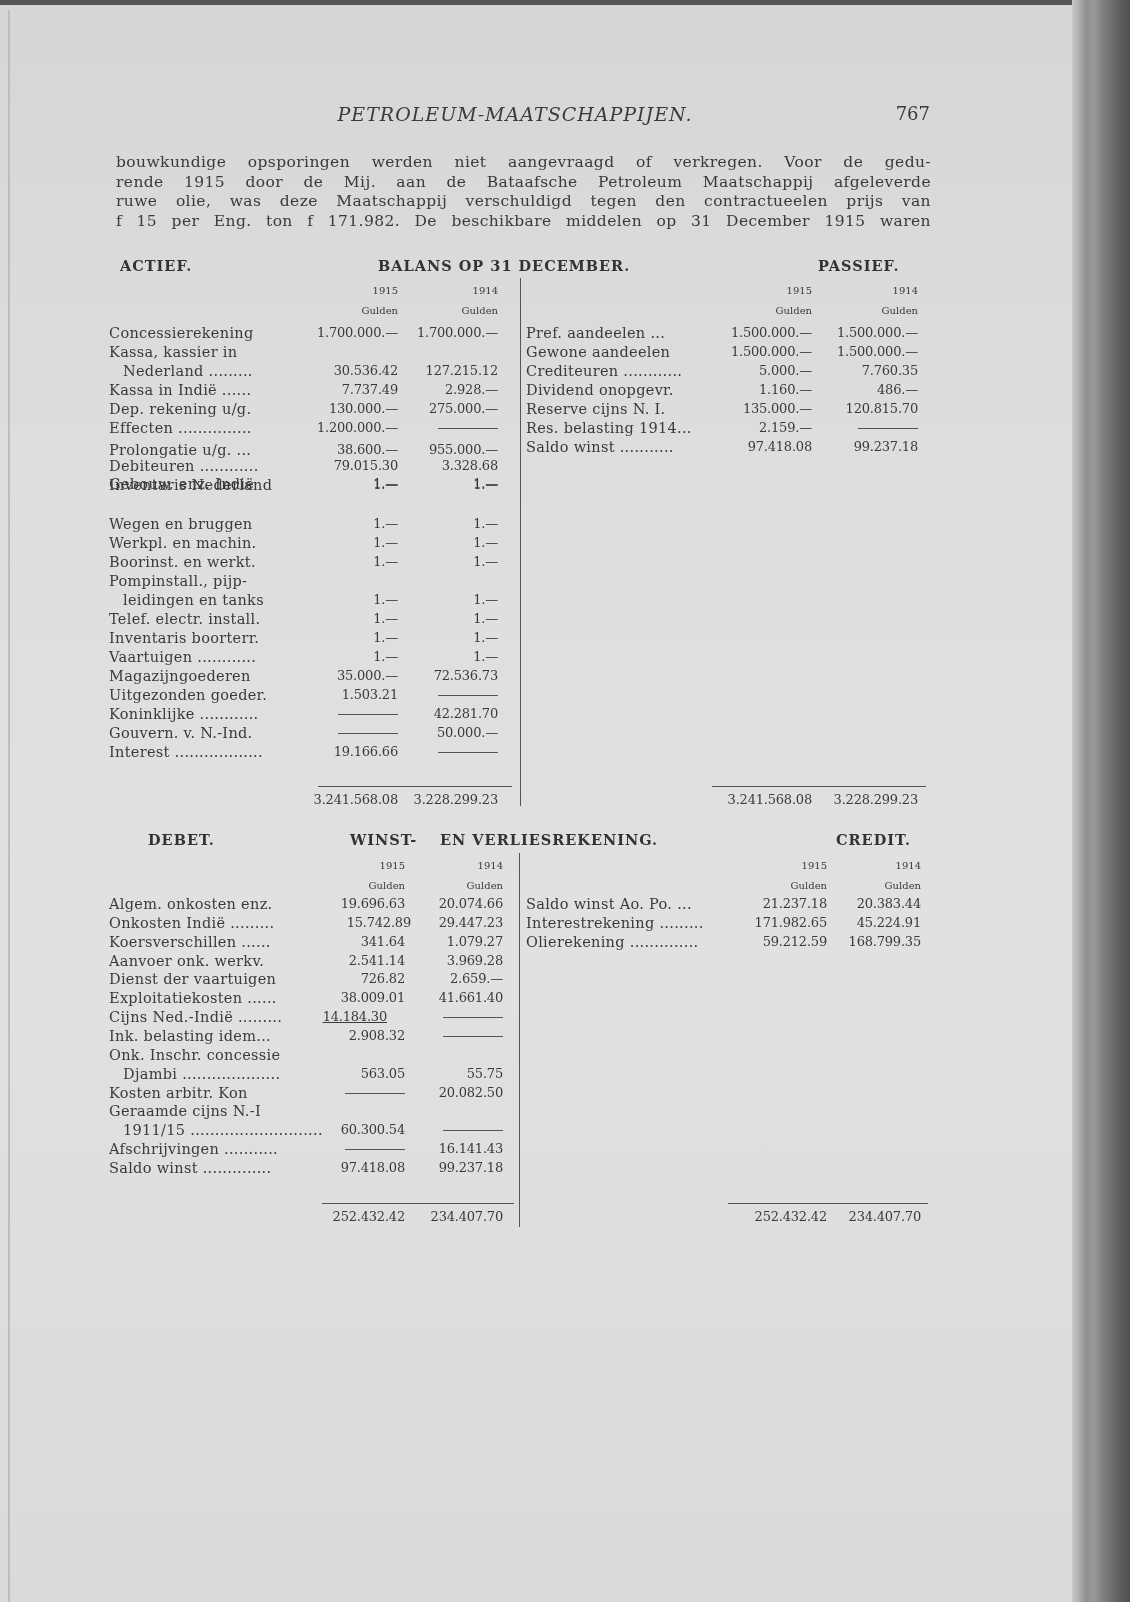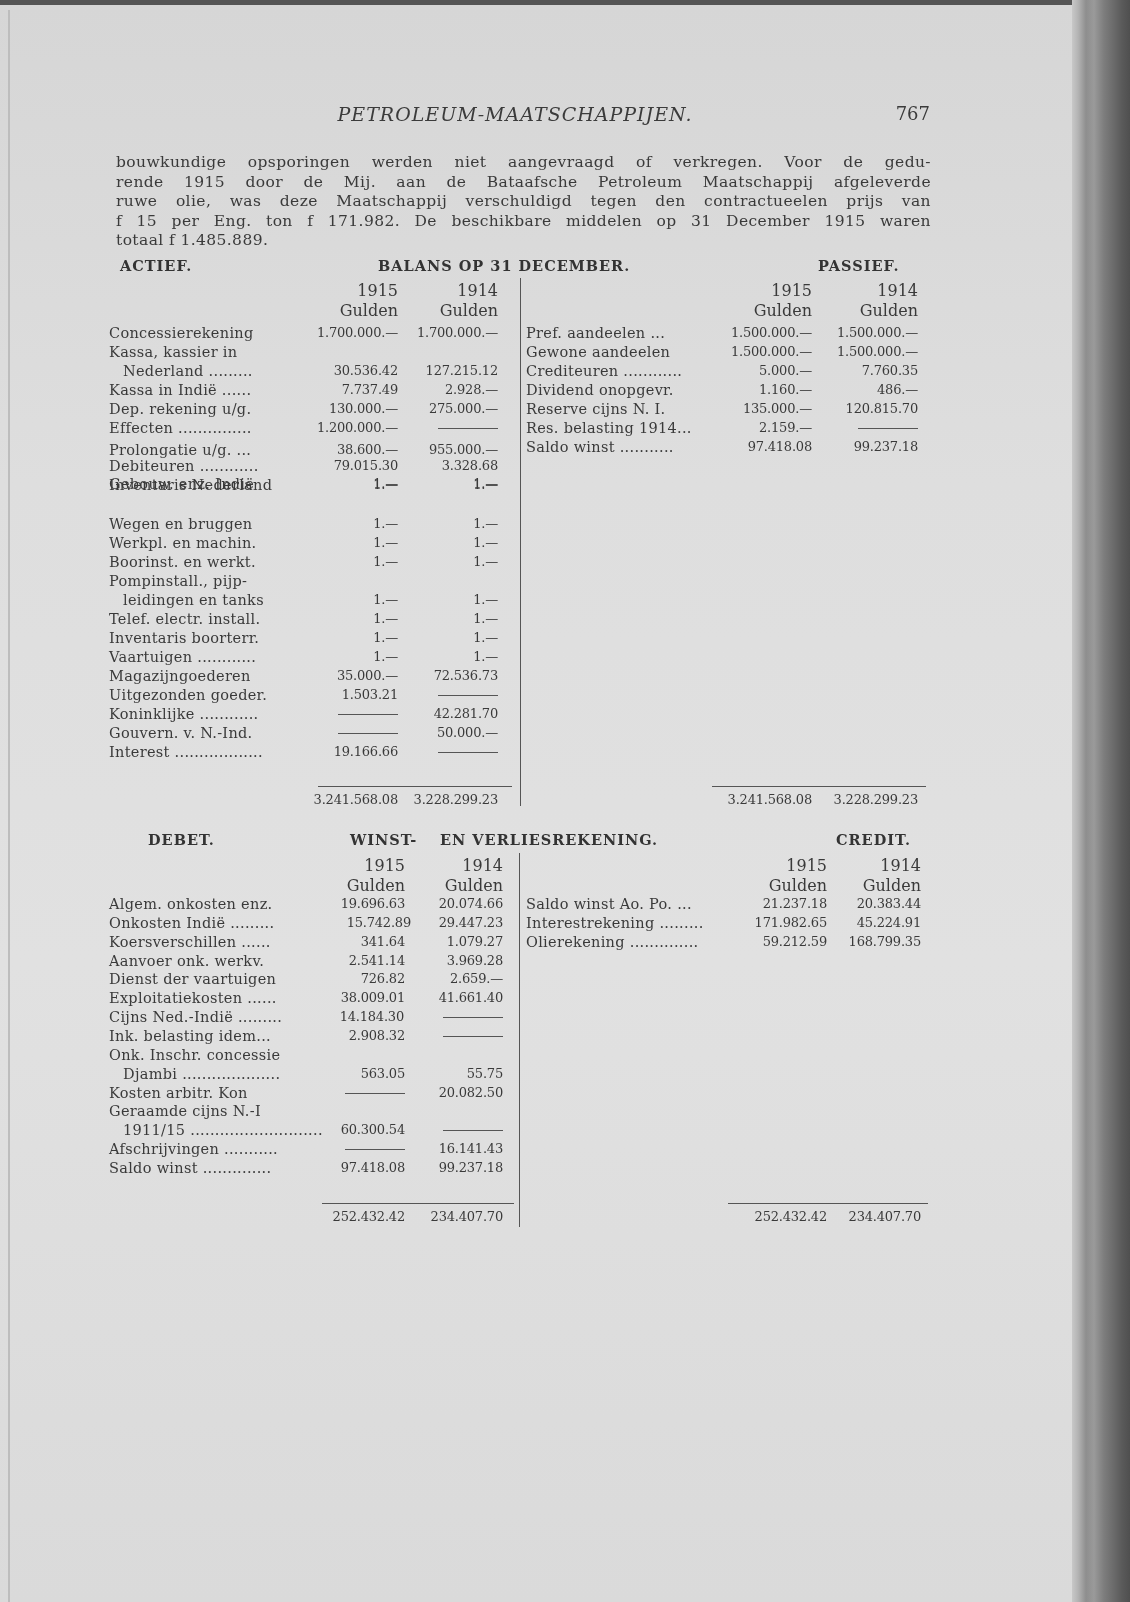--- a/index.html
+++ b/index.html
@@ -30,21 +30,21 @@
     .page-number { position: absolute; right: 0; top: 0; font-size: 18px; }
     .body-text {
       position: absolute; left: 116px; top: 148px; width: 815px;
       font-size: 15.5px; line-height: 19.5px; text-align: justify; letter-spacing: 0.4px;
     }
     .body-text span { display: block; }
     .body-text .justify { text-align: justify; text-align-last: justify; }
 
     .section-head { position: absolute; font-size: 14.5px; font-weight: bold; letter-spacing: 1px; color: #333; }
 
-    .colhdr { position: absolute; font-size: 16px; text-align: right; line-height: 19px; }
+    .colhdr { position: absolute; font-size: 10px; text-align: right; line-height: 19px; }
 
     .row { position: absolute; height: 20px; font-size: 14.5px; line-height: 20px; letter-spacing: 0.3px; }
     .lbl { position: absolute; left: 0; white-space: nowrap; }
     .v1, .v2 { position: absolute; text-align: right; white-space: nowrap; font-size: 13px; letter-spacing: -0.2px; }
     .dash { display: inline-block; width: 60px; height: 1px; background: #555; vertical-align: middle; }
 
     .vrule { position: absolute; width: 1px; background: #555; }
     .hrule { position: absolute; height: 1px; background: #555; }
     .total { position: absolute; font-size: 13px; text-align: right; letter-spacing: -0.2px; }
   </style>
@@ -57,21 +57,20 @@
   <div class="running-head">
     <div class="running-title">PETROLEUM-MAATSCHAPPIJEN.</div>
     <div class="page-number">767</div>
   </div>
 
   <div class="body-text">
     <span class="justify">bouwkundige opsporingen werden niet aangevraagd of verkregen. Voor de gedu-</span>
     <span class="justify">rende 1915 door de Mij. aan de Bataafsche Petroleum Maatschappij afgeleverde</span>
     <span class="justify">ruwe olie, was deze Maatschappij verschuldigd tegen den contractueelen prijs van</span>
     <span class="justify">f 15 per Eng. ton f 171.982. De beschikbare middelen op 31 December 1915 waren</span>
-    <span>totaal f 1.485.889.</span>
   </div>
 
   <div class="section-head" style="left:120px; top:252px;">ACTIEF.</div>
   <div class="section-head" style="left:378px; top:252px;">BALANS OP 31 DECEMBER.</div>
   <div class="section-head" style="left:818px; top:252px;">PASSIEF.</div>
 
   <div id="bal-left">
       <div class="colhdr" style="left:318px; top:276px; width:80px;">1915</div>
       <div class="colhdr" style="left:318px; top:296px; width:80px;">Gulden</div>
       <div class="colhdr" style="left:418px; top:276px; width:80px;">1914</div>
@@ -276,21 +275,21 @@
         <span class="v1" style="right:98px;">726.82</span>
         <span class="v2" style="right:0px;">2.659.—</span>
       </div>
       <div class="row" style="left:109px; top:983.25px; width:394px;">
         <span class="lbl">Exploitatiekosten ......</span>
         <span class="v1" style="right:98px;">38.009.01</span>
         <span class="v2" style="right:0px;">41.661.40</span>
       </div>
       <div class="row" style="left:109px; top:1002.1px; width:394px;">
         <span class="lbl">Cijns Ned.-Indië .........</span>
-        <span class="v1" style="right:99px;">14.184.30</span>
+        <span class="v1" style="right:116px;text-decoration:underline;">14.184.30</span>
         <span class="v2" style="right:0px;"><span class="dash"></span></span>
       </div>
       <div class="row" style="left:109px; top:1020.95px; width:394px;">
         <span class="lbl">Ink. belasting idem...</span>
         <span class="v1" style="right:98px;">2.908.32</span>
         <span class="v2" style="right:0px;"><span class="dash"></span></span>
       </div>
       <div class="row" style="left:109px; top:1039.8px; width:394px;">
         <span class="lbl">Onk. Inschr. concessie</span>
         <span class="v1" style="right:98px;"></span>

